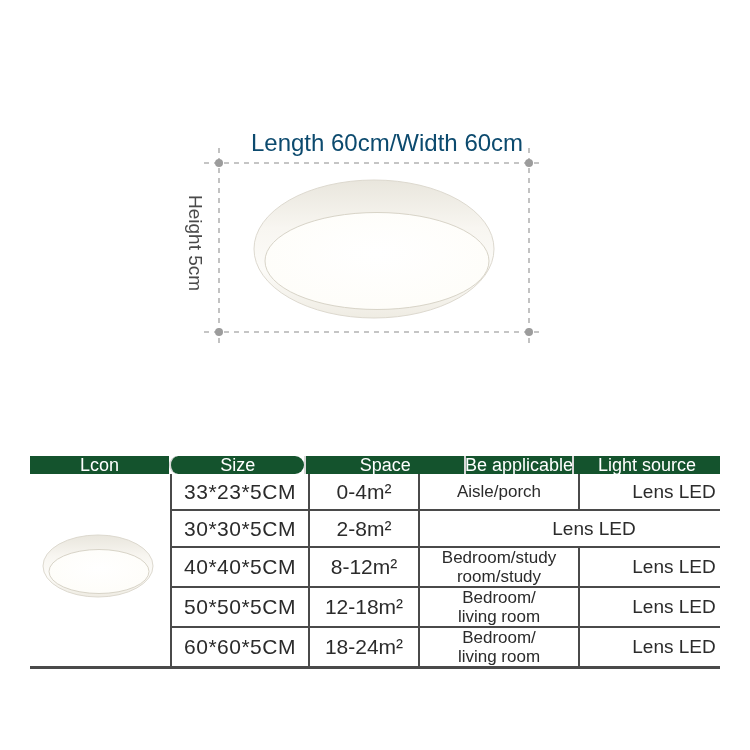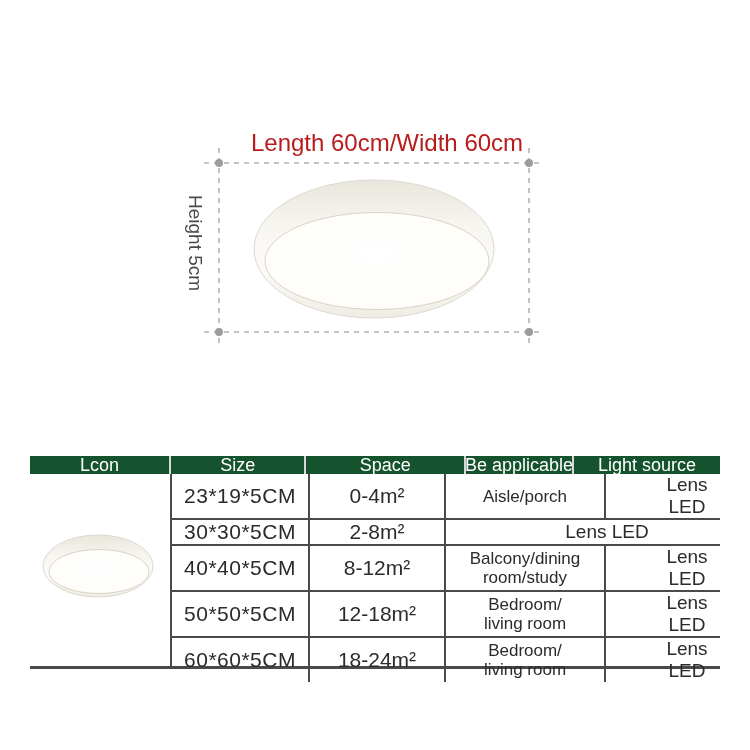--- a/index.html
+++ b/index.html
@@ -6,57 +6,57 @@
   .canvas {
     position:relative; width:750px; height:750px; background:#ffffff;
     font-family:"Liberation Sans", sans-serif; overflow:hidden;
   }
 
   
   .diagram-svg { position:absolute; left:180px; top:140px; }
 
   .width-label {
     position:absolute; left:387px; top:129px; transform:translateX(-50%);
-    font-size:24px; color:#b91c1c; white-space:nowrap; letter-spacing:0px;
+    font-size:24px; color:#0c4a6e; white-space:nowrap; letter-spacing:0px;
   }
   .height-label {
     position:absolute; left:184px; top:195px;
     writing-mode:vertical-rl; font-size:19px; color:#4a4a4a; white-space:nowrap;
   }
 
   
   .spec-table {
     position:absolute; left:30px; top:429px; width:690px;
     border-bottom:3px solid #4a4a4a; box-sizing:content-box;
   }
   .thead { display:flex; height:45px; }
   .th {
     background:#14532d; color:#ffffff; font-size:18px;
     display:flex; align-items:center; justify-content:center;
     box-sizing:border-box; white-space:nowrap;margin-top:27px;
   }
   .th + .th { border-left:2px solid #d8d8d8; }
-  .th.c0 { width:142px; } .th.c1 { width:138px; } .th.c2 { width:163px; }
+  .th.c0 { width:142px; } .th.c1 { width:138px;border-radius:19px; } .th.c2 { width:163px; }
   .th.c3 { width:108px; } .th.c4 { width:151px; }
 
   .tbody { display:flex; height:192px; }
   .icon-cell {
     width:142px; box-sizing:border-box; border-right:2px solid #4a4a4a;
     display:flex; align-items:center; justify-content:center;
   }
   .rows { flex:1; display:flex; flex-direction:column; }
   .trow { flex:1; display:flex; border-bottom:2px solid #4a4a4a; box-sizing:border-box; }
   .trow:last-child { border-bottom:none; }
   .td {
     display:flex; align-items:center; justify-content:center; text-align:center;
     box-sizing:border-box; border-right:2px solid #4a4a4a; color:#2b2b2b;
   }
   .td:last-child { border-right:none;padding-left:48px; }
   .td.size  { width:138px; font-size:21px; letter-spacing:0.5px; }
-  .td.space { width:136px; font-size:21px; }
+  .td.space { width:110px; font-size:21px; }
   .td.appl  { width:160px; font-size:17px; line-height:19px; white-space:pre-line; }
   .td.light { flex:1; font-size:19px; }
 </style>
 </head>
 <body>
 
 <div class="canvas">
 
   <div class="width-label">Length 60cm/Width 60cm</div>
   <div class="height-label">Height 5cm</div>
@@ -108,34 +108,34 @@
     <div class="tbody">
       <div class="icon-cell">
         <svg width="140" height="192" viewBox="0 0 140 192">
           <ellipse cx="68" cy="92" rx="55" ry="31" fill="url(#rimGrad)" stroke="#ddd9cf" stroke-width="1"></ellipse>
           <ellipse cx="69" cy="97.5" rx="50" ry="22" fill="url(#faceGrad)" stroke="#d8d4c8" stroke-width="1"></ellipse>
         </svg>
       </div>
 
       <div class="rows">
         <div class="trow">
-          <div class="td size">23*19*5CM</div>
+          <div class="td size">33*23*5CM</div>
           <div class="td space">0-4m²</div>
           <div class="td appl">Aisle/porch</div>
           <div class="td light">Lens LED</div>
         </div>
         <div class="trow">
           <div class="td size">30*30*5CM</div>
           <div class="td space">2-8m²</div>
           <div class="td light">Lens LED</div>
         </div>
         <div class="trow">
           <div class="td size">40*40*5CM</div>
           <div class="td space">8-12m²</div>
-          <div class="td appl">Balcony/dining
+          <div class="td appl">Bedroom/study
 room/study</div>
           <div class="td light">Lens LED</div>
         </div>
         <div class="trow">
           <div class="td size">50*50*5CM</div>
           <div class="td space">12-18m²</div>
           <div class="td appl">Bedroom/
 living room</div>
           <div class="td light">Lens LED</div>
         </div>

